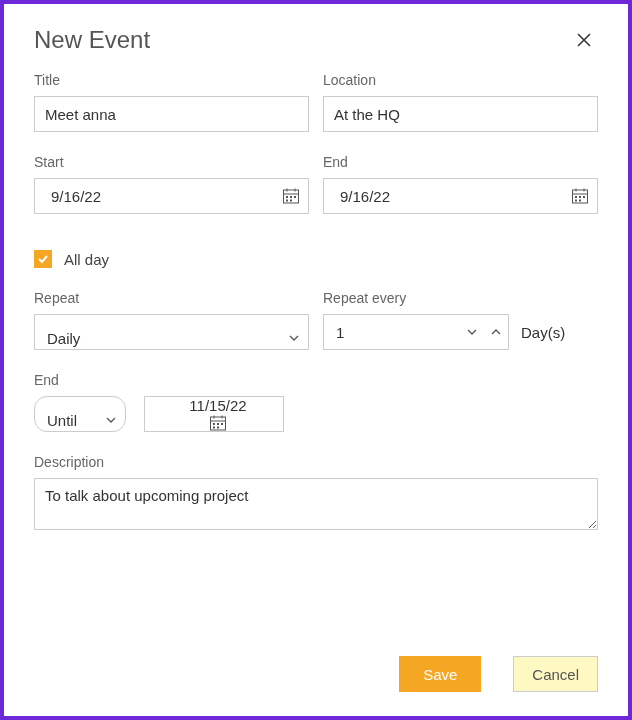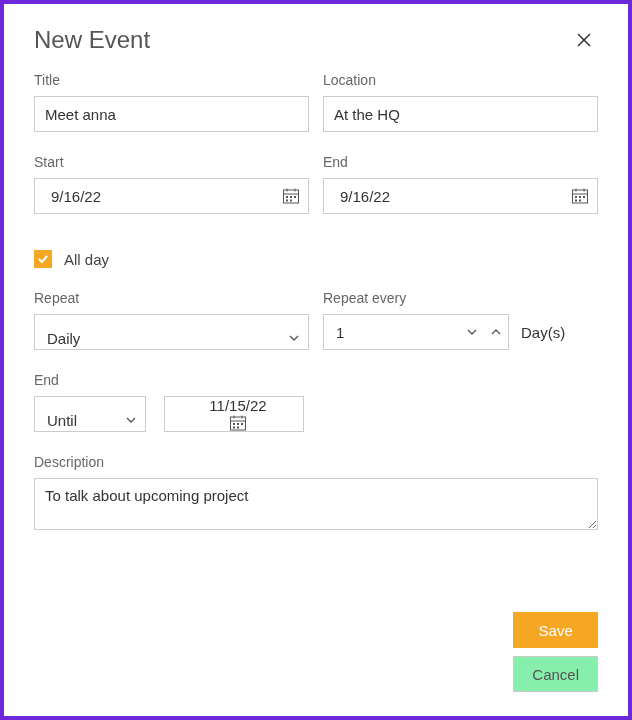--- a/index.html
+++ b/index.html
@@ -85,21 +85,22 @@
   .select-box {
     width: 100%;
     height: 36px;
     padding: 12px 8px 0 12px;
     display: flex;
     align-items: center;
     justify-content: space-between;
     cursor: pointer;
   }
   .select-small {
-    width: 112px;
+    width: 92px;
+    border-radius: 13px;
   }
   .stepper {
     height: 36px;
     display: flex;
     align-items: center;
     justify-content: space-between;
     padding: 0 6px 0 12px;
     cursor: default;
     width: 186px;
   }
@@ -149,31 +150,30 @@
   .end-row {
     display: flex;
     gap: 18px;
     align-items: center;
   }
   .footer {
     position: absolute;
     bottom: 24px;
     right: 30px;
     display: flex;
-    gap: 8px;
-    flex-direction: column;
+    gap: 32px;
   }
   .btn {
     height: 36px;
     min-width: 82px;
     padding: 0 18px;
     font-size: 15px;
     font-family: inherit;
     border: 1px solid #ccc;
-    background: #86efac;
+    background: #fef9c3;
     color: #555;
     cursor: pointer;
   }
   .btn-primary {
     background: #f5a623;
     border: 1px solid #f5a623;
     color: #fff;
   }
   .icon { display: inline-flex; align-items: center; justify-content: center; }
   .cal-icon svg, .chev svg, .close-btn svg { display: block; }

